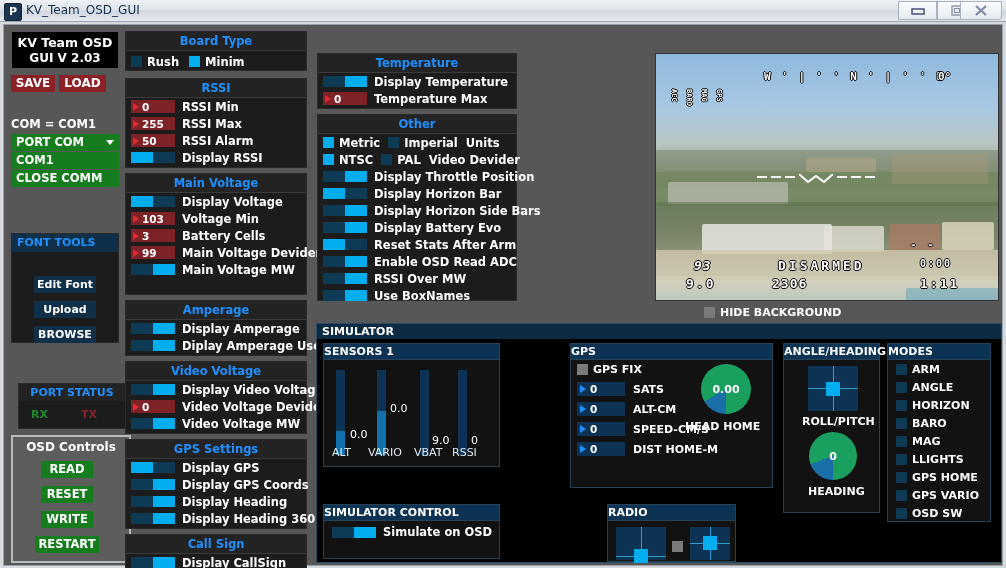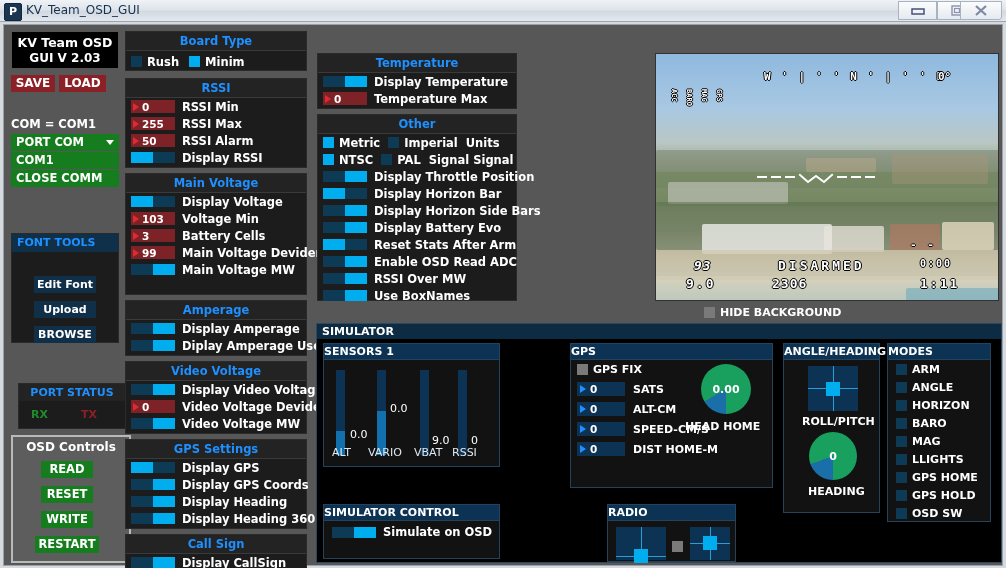--- a/index.html
+++ b/index.html
@@ -402,21 +402,21 @@
         <span class="lbl" style="margin-right:8px;">Metric</span>
         <span class="cb off"></span>
         <span class="lbl" style="margin-right:8px;">Imperial</span>
         <span class="lbl">Units</span>
       </div>
       <div class="row">
         <span class="cb on"></span>
         <span class="lbl" style="margin-right:8px;">NTSC</span>
         <span class="cb off"></span>
         <span class="lbl" style="margin-right:8px;">PAL</span>
-        <span class="lbl">Signal Signal</span>
+        <span class="lbl">Video Devider</span>
       </div>
       <div class="row">
         <span class="tgl">
               <i class="off"></i>
               <i class="on"></i>
             </span>
         <span class="lbl">Display Throttle Position</span>
       </div>
       <div class="row">
         <span class="tgl">
@@ -656,21 +656,21 @@
         <div class="srow" style="height:18px;padding-left:8px;">
           <span class="cb off"></span>
           <span class="t">LLIGHTS</span>
             </div>
         <div class="srow" style="height:18px;padding-left:8px;">
           <span class="cb off"></span>
           <span class="t">GPS HOME</span>
             </div>
         <div class="srow" style="height:18px;padding-left:8px;">
           <span class="cb off"></span>
-          <span class="t">GPS HOLD</span>
+          <span class="t">GPS VARIO</span>
             </div>
         <div class="srow" style="height:18px;padding-left:8px;">
           <span class="cb off"></span>
           <span class="t">OSD SW</span>
             </div>
       </div>
     </div>
 
   </div>
   </div>

